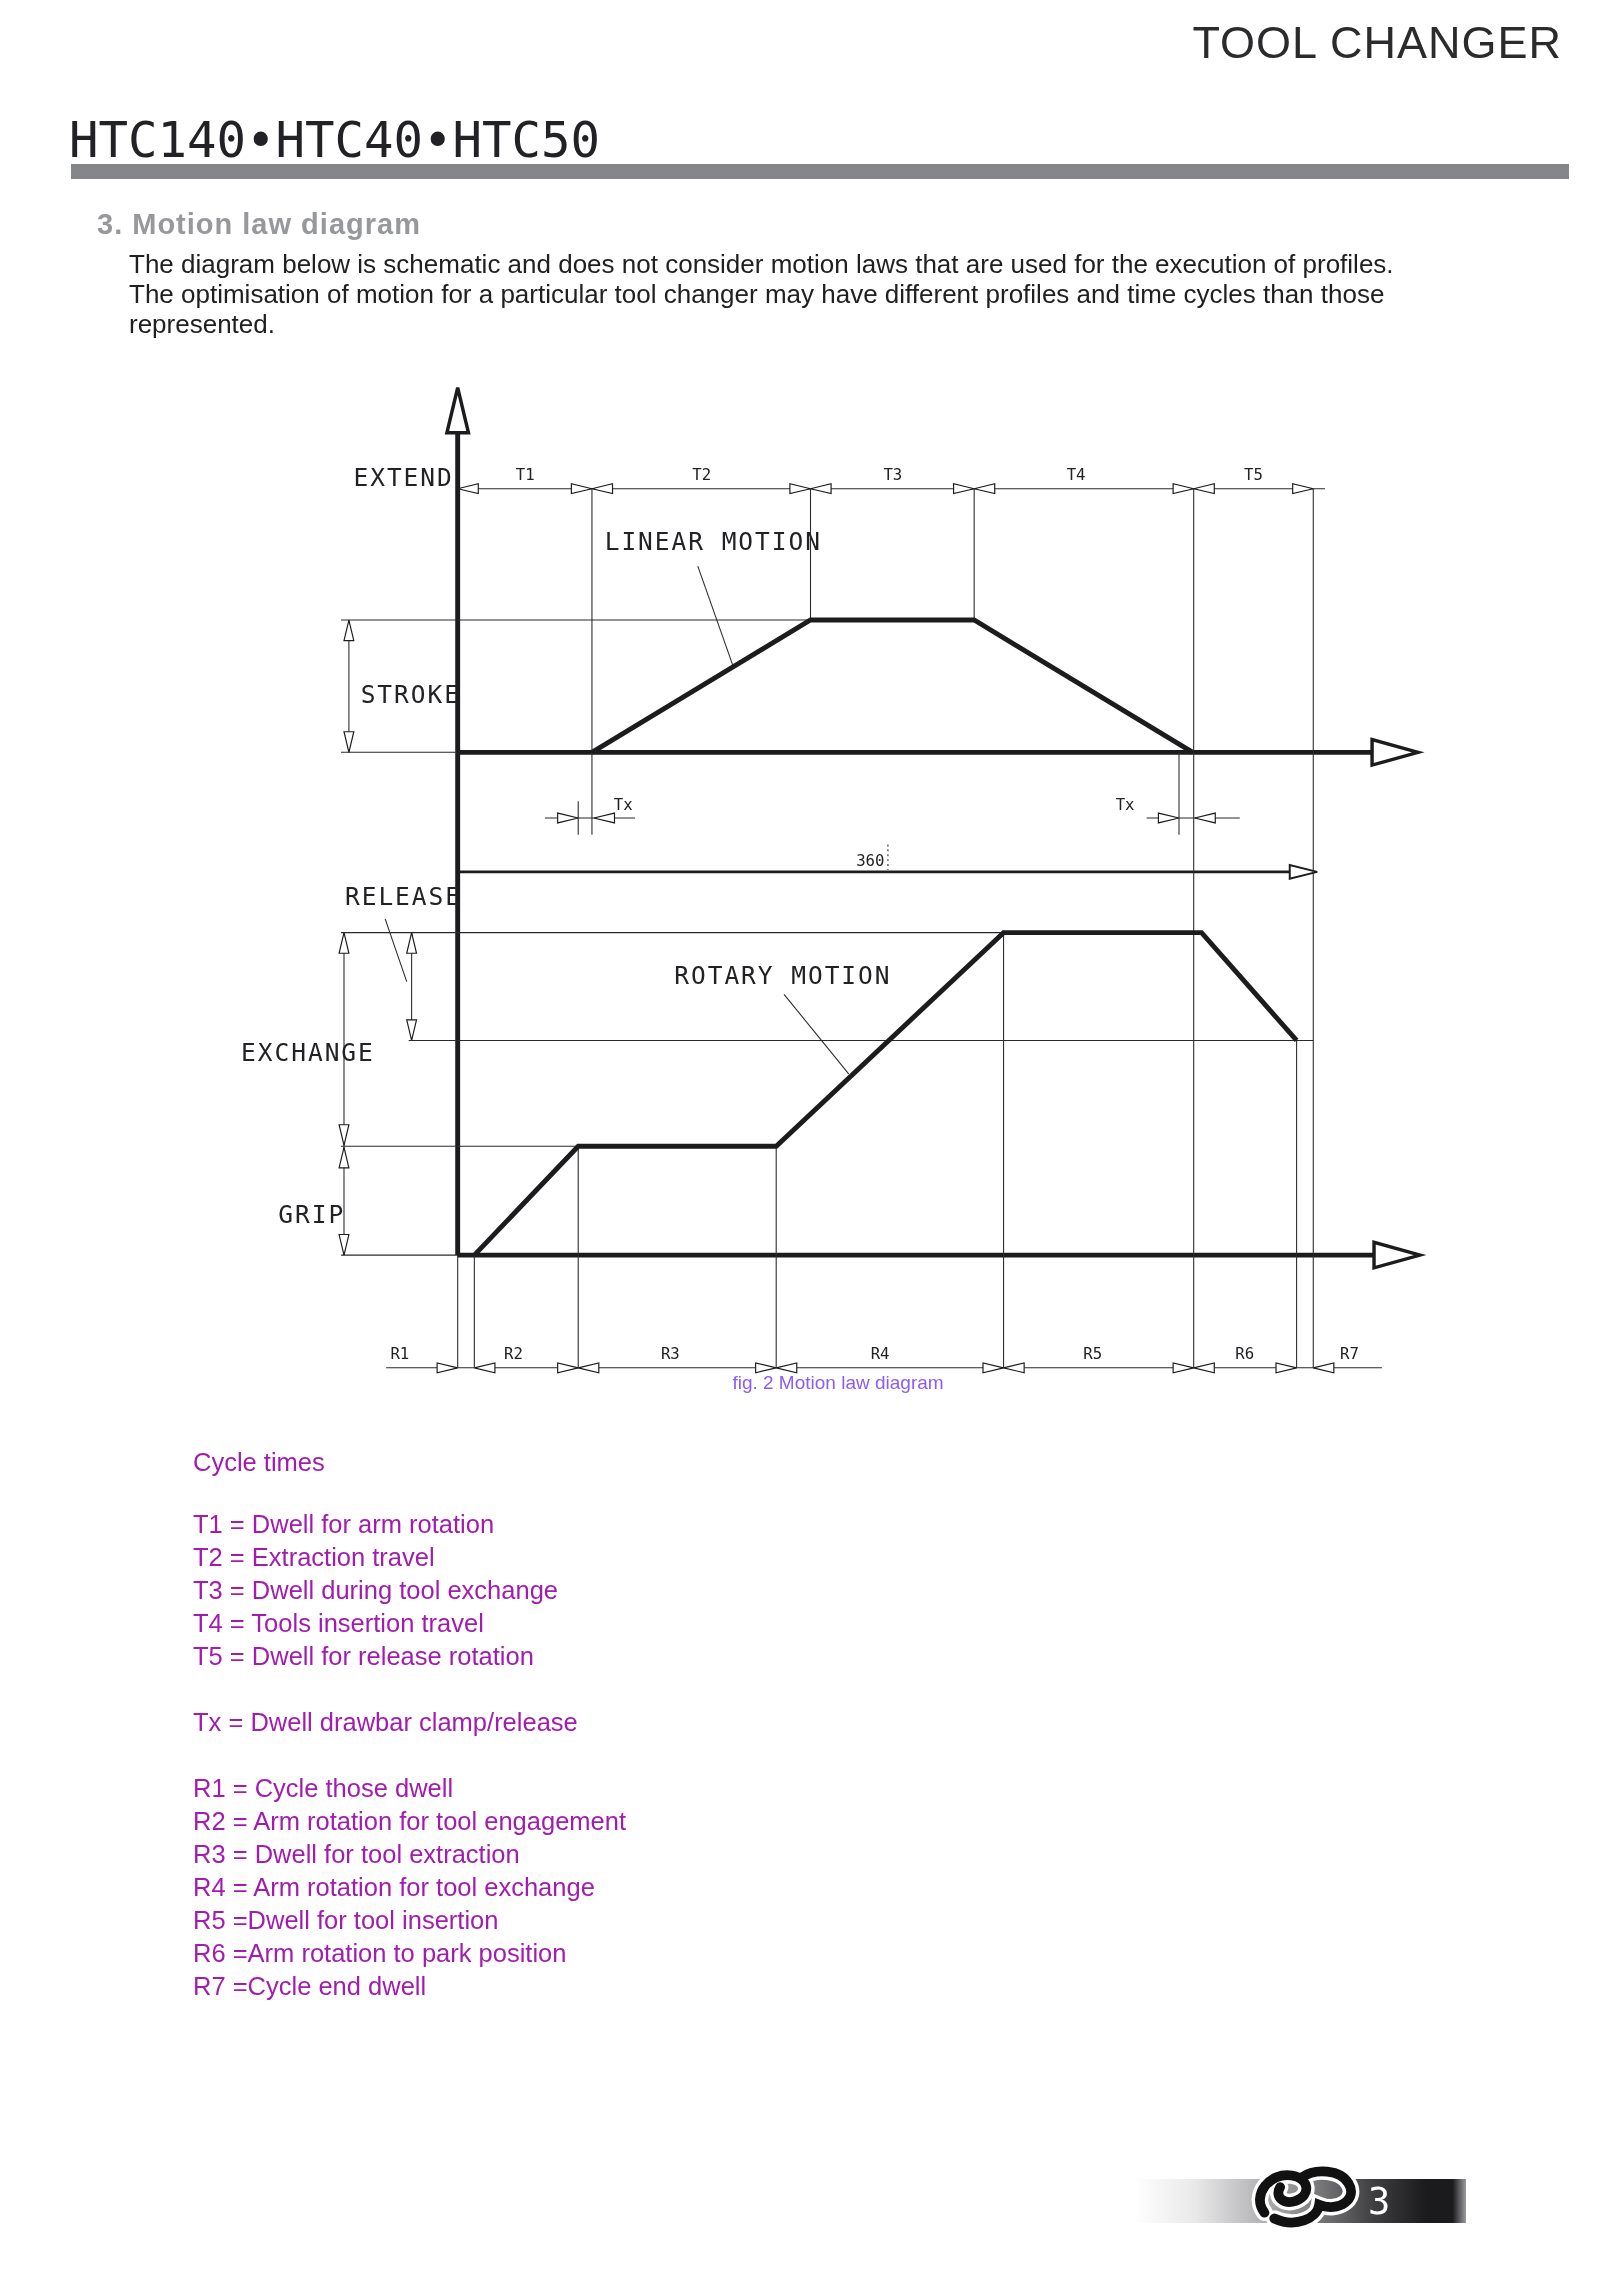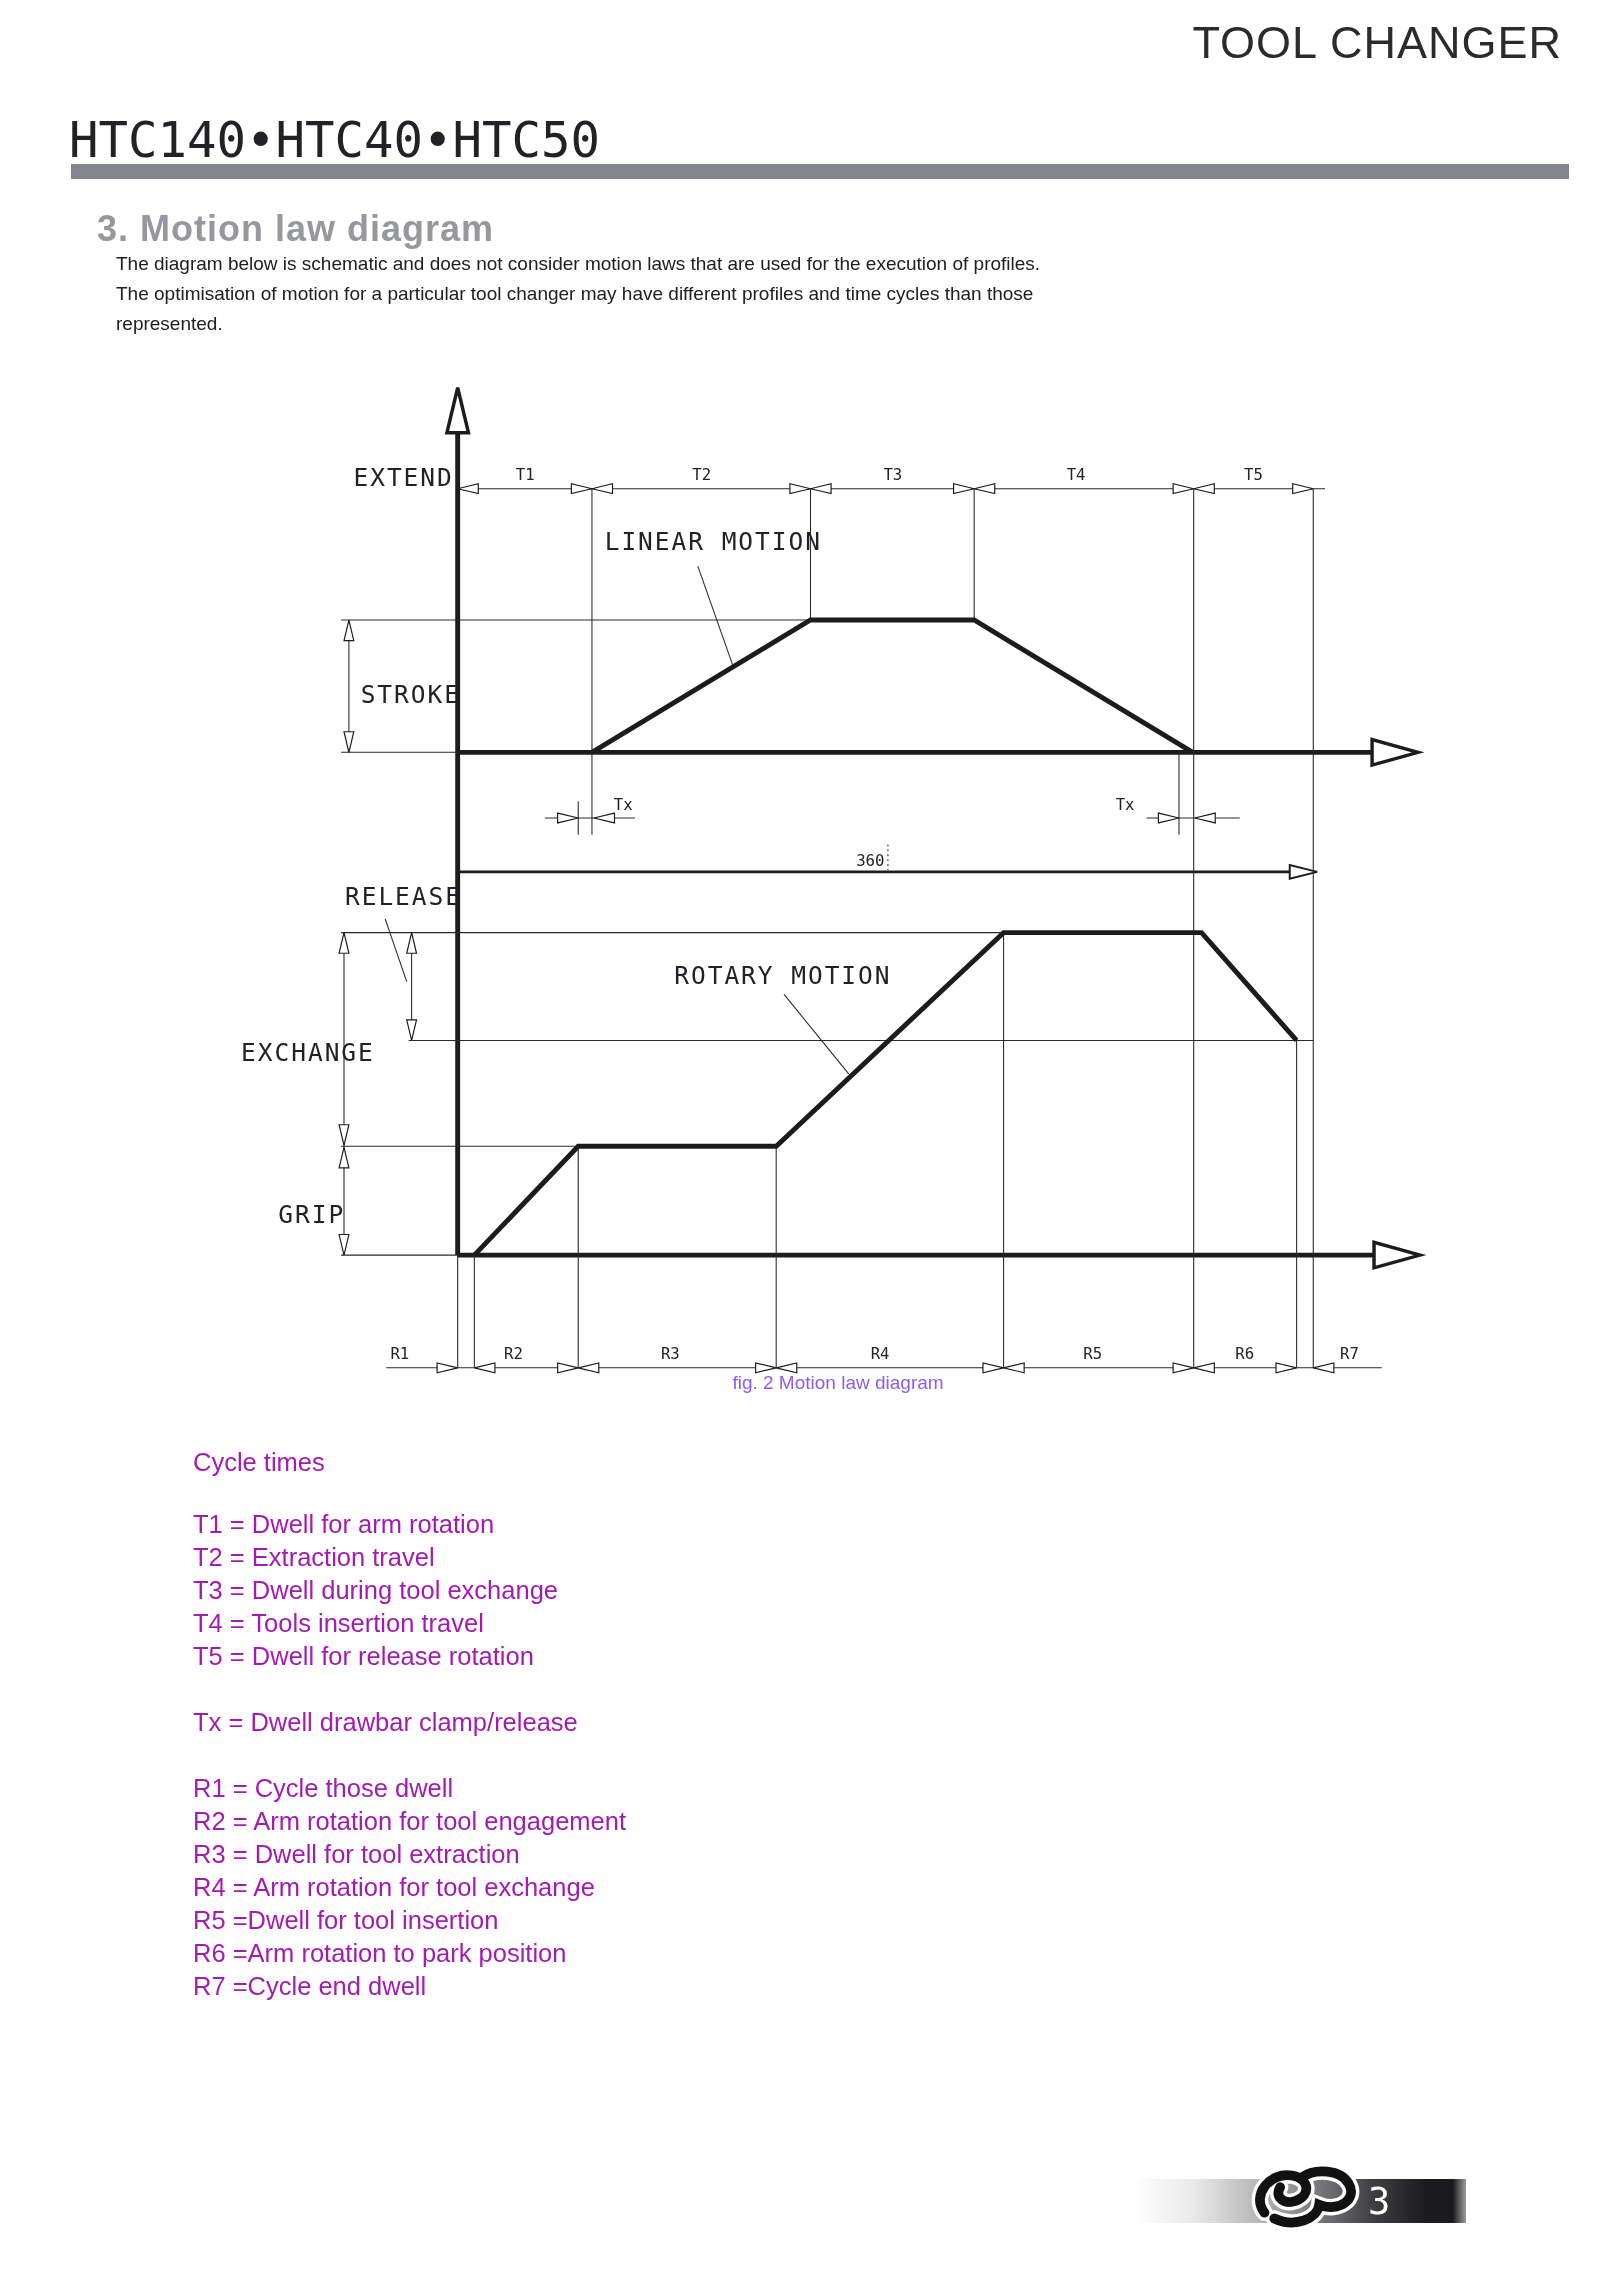--- a/index.html
+++ b/index.html
@@ -5,23 +5,23 @@
   html,body{margin:0;padding:0;background:#ffffff;}
   .page{position:relative;width:1621px;height:2293px;background:#ffffff;overflow:hidden;
         font-family:"Liberation Sans",sans-serif;color:#1f1f21;}
 
   .doc-title{position:absolute;top:17px;right:59px;font-size:45px;letter-spacing:1px;
              color:#2b2b2d;font-weight:400;}
   .models{position:absolute;left:69px;top:116px;font-family:"DejaVu Sans Mono",monospace;
           font-size:49px;line-height:49px;letter-spacing:0px;color:#222226;}
   .gray-bar{position:absolute;left:71px;top:164px;width:1498px;height:14.7px;background:#85868a;}
 
-  .sec-heading{position:absolute;left:97px;top:208px;font-size:36px;font-weight:bold;
+  .sec-heading{position:absolute;left:97px;top:208px;font-size:29px;font-weight:bold;
                letter-spacing:1px;color:#97989c;}
-  .para{position:absolute;left:116px;top:249px;font-size:19px;line-height:30px;color:#202022;}
+  .para{position:absolute;left:129px;top:249px;font-size:26px;line-height:30px;color:#202022;}
 
   .fig-svg{position:absolute;left:0;top:372px;width:1621px;height:1039px;pointer-events:none;}
   .thin{stroke:#2a2a2e;stroke-width:1.1;fill:none;}
   .med{stroke:#1c1c1e;stroke-width:3;fill:none;}
   .thick{stroke:#1c1c1e;stroke-width:5;fill:none;}
   .arr{fill:#ffffff;stroke:#1c1c1e;stroke-width:1.2;}
   .bigarr{fill:#ffffff;stroke:#1c1c1e;stroke-width:3.5;stroke-linejoin:miter;}
   .midarr{fill:#ffffff;stroke:#1c1c1e;stroke-width:2;}
   .cad{font-family:"DejaVu Sans Mono",monospace;fill:#222226;}
   .cad.lg{font-size:25px;letter-spacing:2px;}

